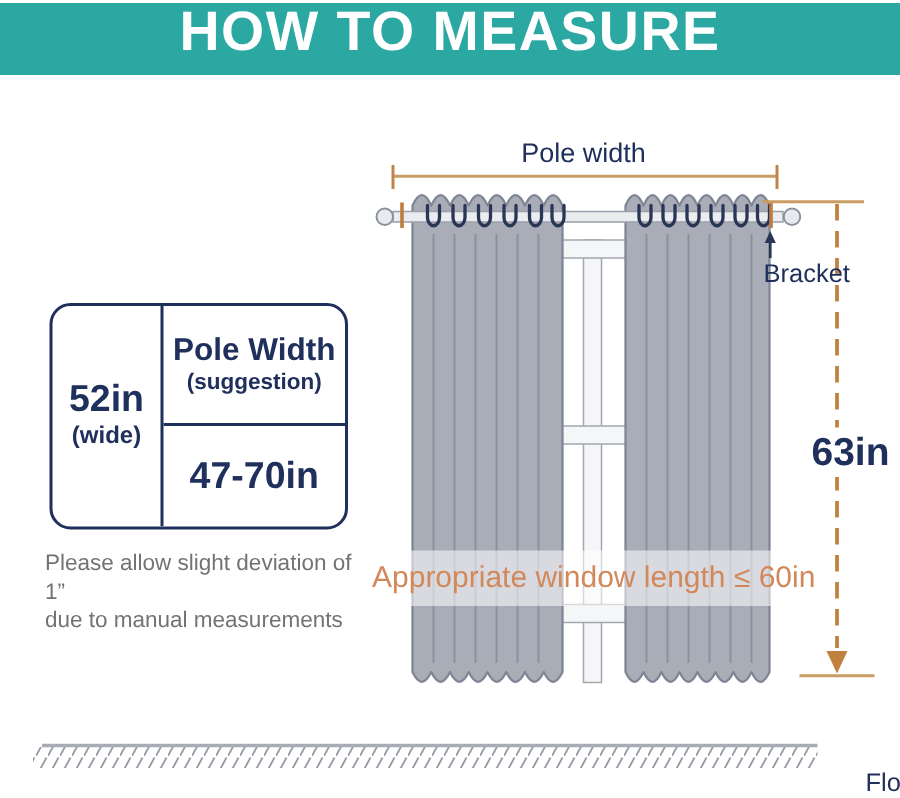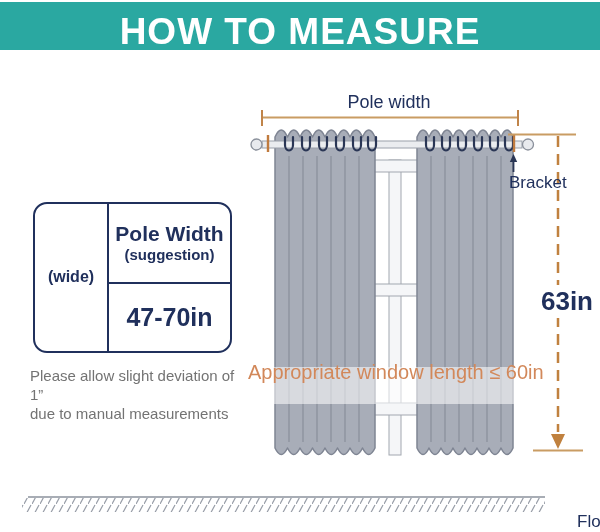--- a/index.html
+++ b/index.html
@@ -4,37 +4,37 @@
 <style>
   html,body{margin:0;padding:0;background:#ffffff;}
   #stage{
     position:relative;width:600px;height:532px;background:#ffffff;overflow:hidden;
     font-family:"Liberation Sans", sans-serif;
   }
   .abs{position:absolute;}
   
   #header{
     left:0;top:2px;width:600px;height:48px;background:#2AA8A1;
-    display:flex;align-items:flex-end;justify-content:center;
+    display:flex;align-items:flex-start;justify-content:center;
   }
   #header .title{
     color:#ffffff;font-size:37px;font-weight:bold;letter-spacing:1px;line-height:1;
   }
   
   #scene{left:0;top:0;width:600px;height:532px;}
   
   .navy{color:#20305C;}
   #pole-width-label{left:329px;top:92px;width:120px;text-align:center;font-size:18px;}
   #bracket-label{left:509px;top:173px;font-size:17px;}
   #curtain-length-label{
     left:535px;top:269px;width:58px;text-align:right;
     font-size:26px;font-weight:bold;background:#ffffff;padding:1px 0;margin-top:16px;
   }
   #window-length-label{
-    left:248px;top:354px;width:290px;height:37px;line-height:37px;text-align:center;
+    left:248px;top:367px;width:290px;height:37px;line-height:37px;text-align:center;
     font-size:20px;color:#D2885A;white-space:nowrap;
   }
   #floor-label{left:536px;top:512px;font-size:17px;margin-left:41px;}
   
   #size-table{
     left:33px;top:202px;width:199px;height:151px;box-sizing:border-box;
     border:2px solid #20305C;border-radius:14px;display:flex;overflow:hidden;
     color:#20305C;
   }
   #size-table .col-left{
@@ -174,20 +174,21 @@
   <div id="bracket-label" class="abs navy">Bracket</div>
 
   <div id="curtain-length-label" class="abs navy">63in</div>
 
   <div id="window-length-label" class="abs">Appropriate window length ≤ 60in</div>
 
   <div id="floor-label" class="abs navy">Floor</div>
 
   <div id="size-table" class="abs">
     <div class="col-left">
+      <div class="t-big">52in</div>
       <div class="t-small2">(wide)</div>
     </div>
     <div class="col-right">
       <div class="cell-top">
         <div class="t-mid">Pole Width</div>
         <div class="t-small">(suggestion)</div>
       </div>
       <div class="cell-bottom">
         <div class="t-big">47-70in</div>
       </div>

